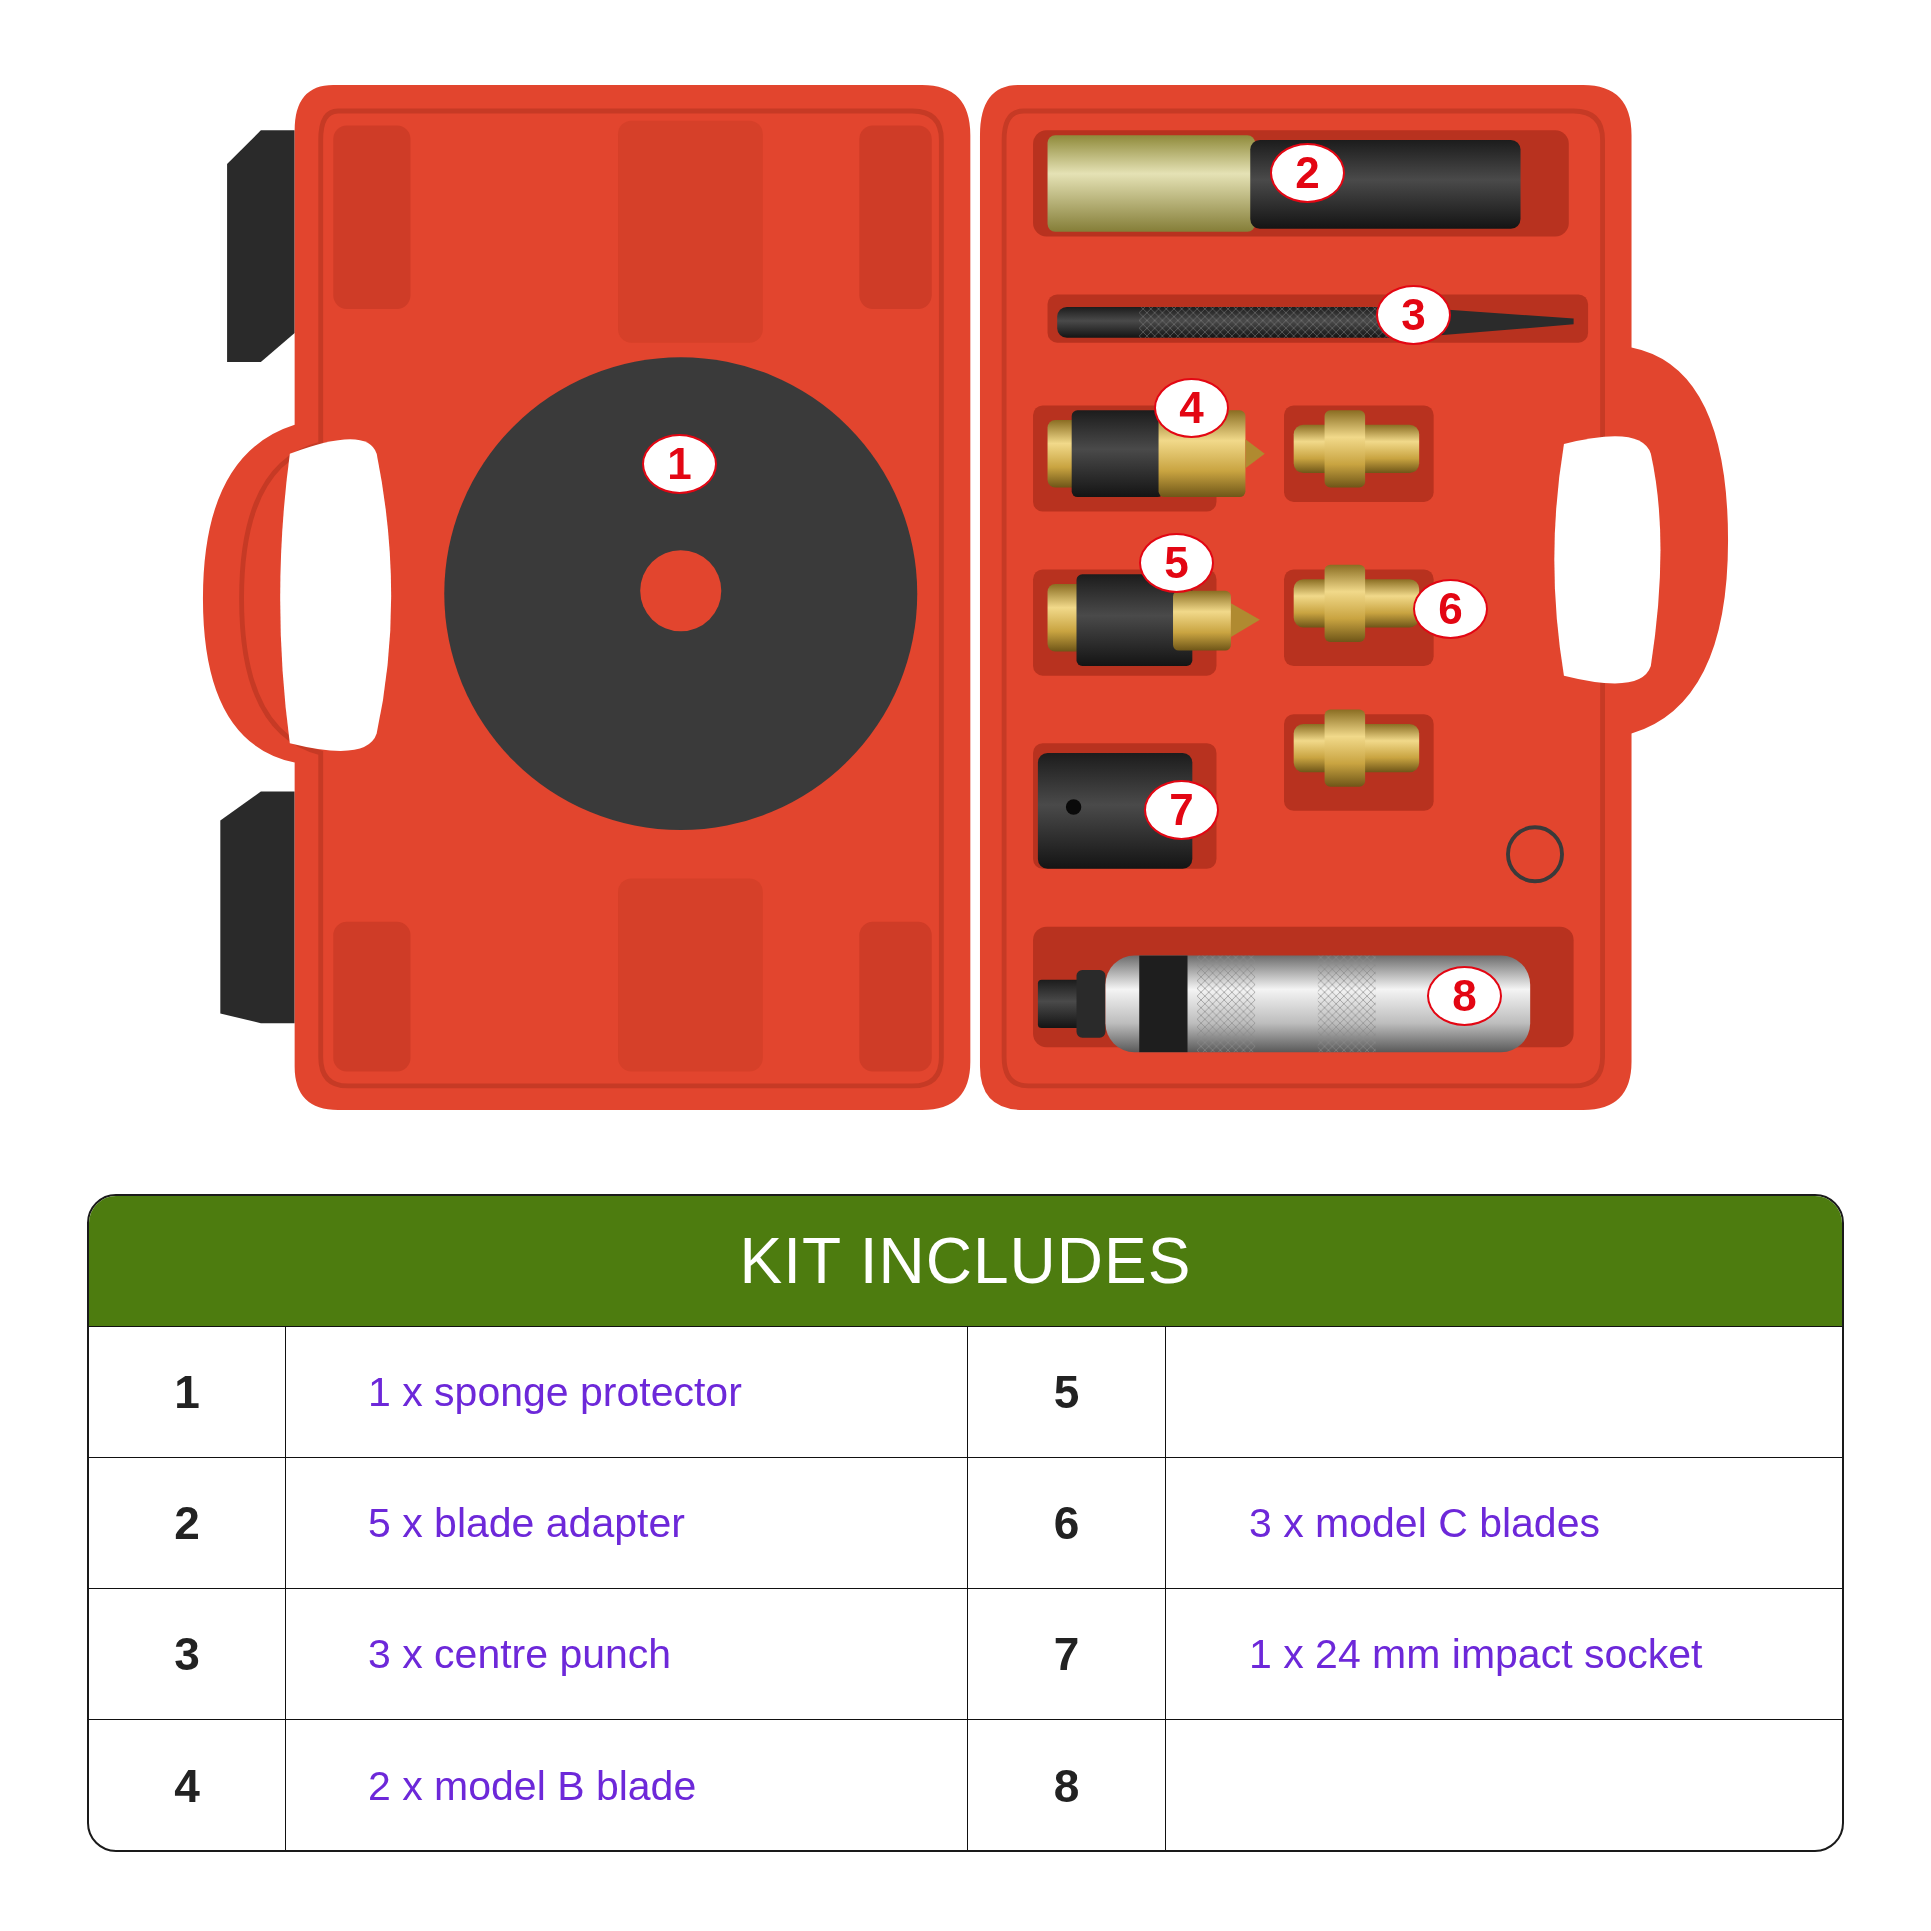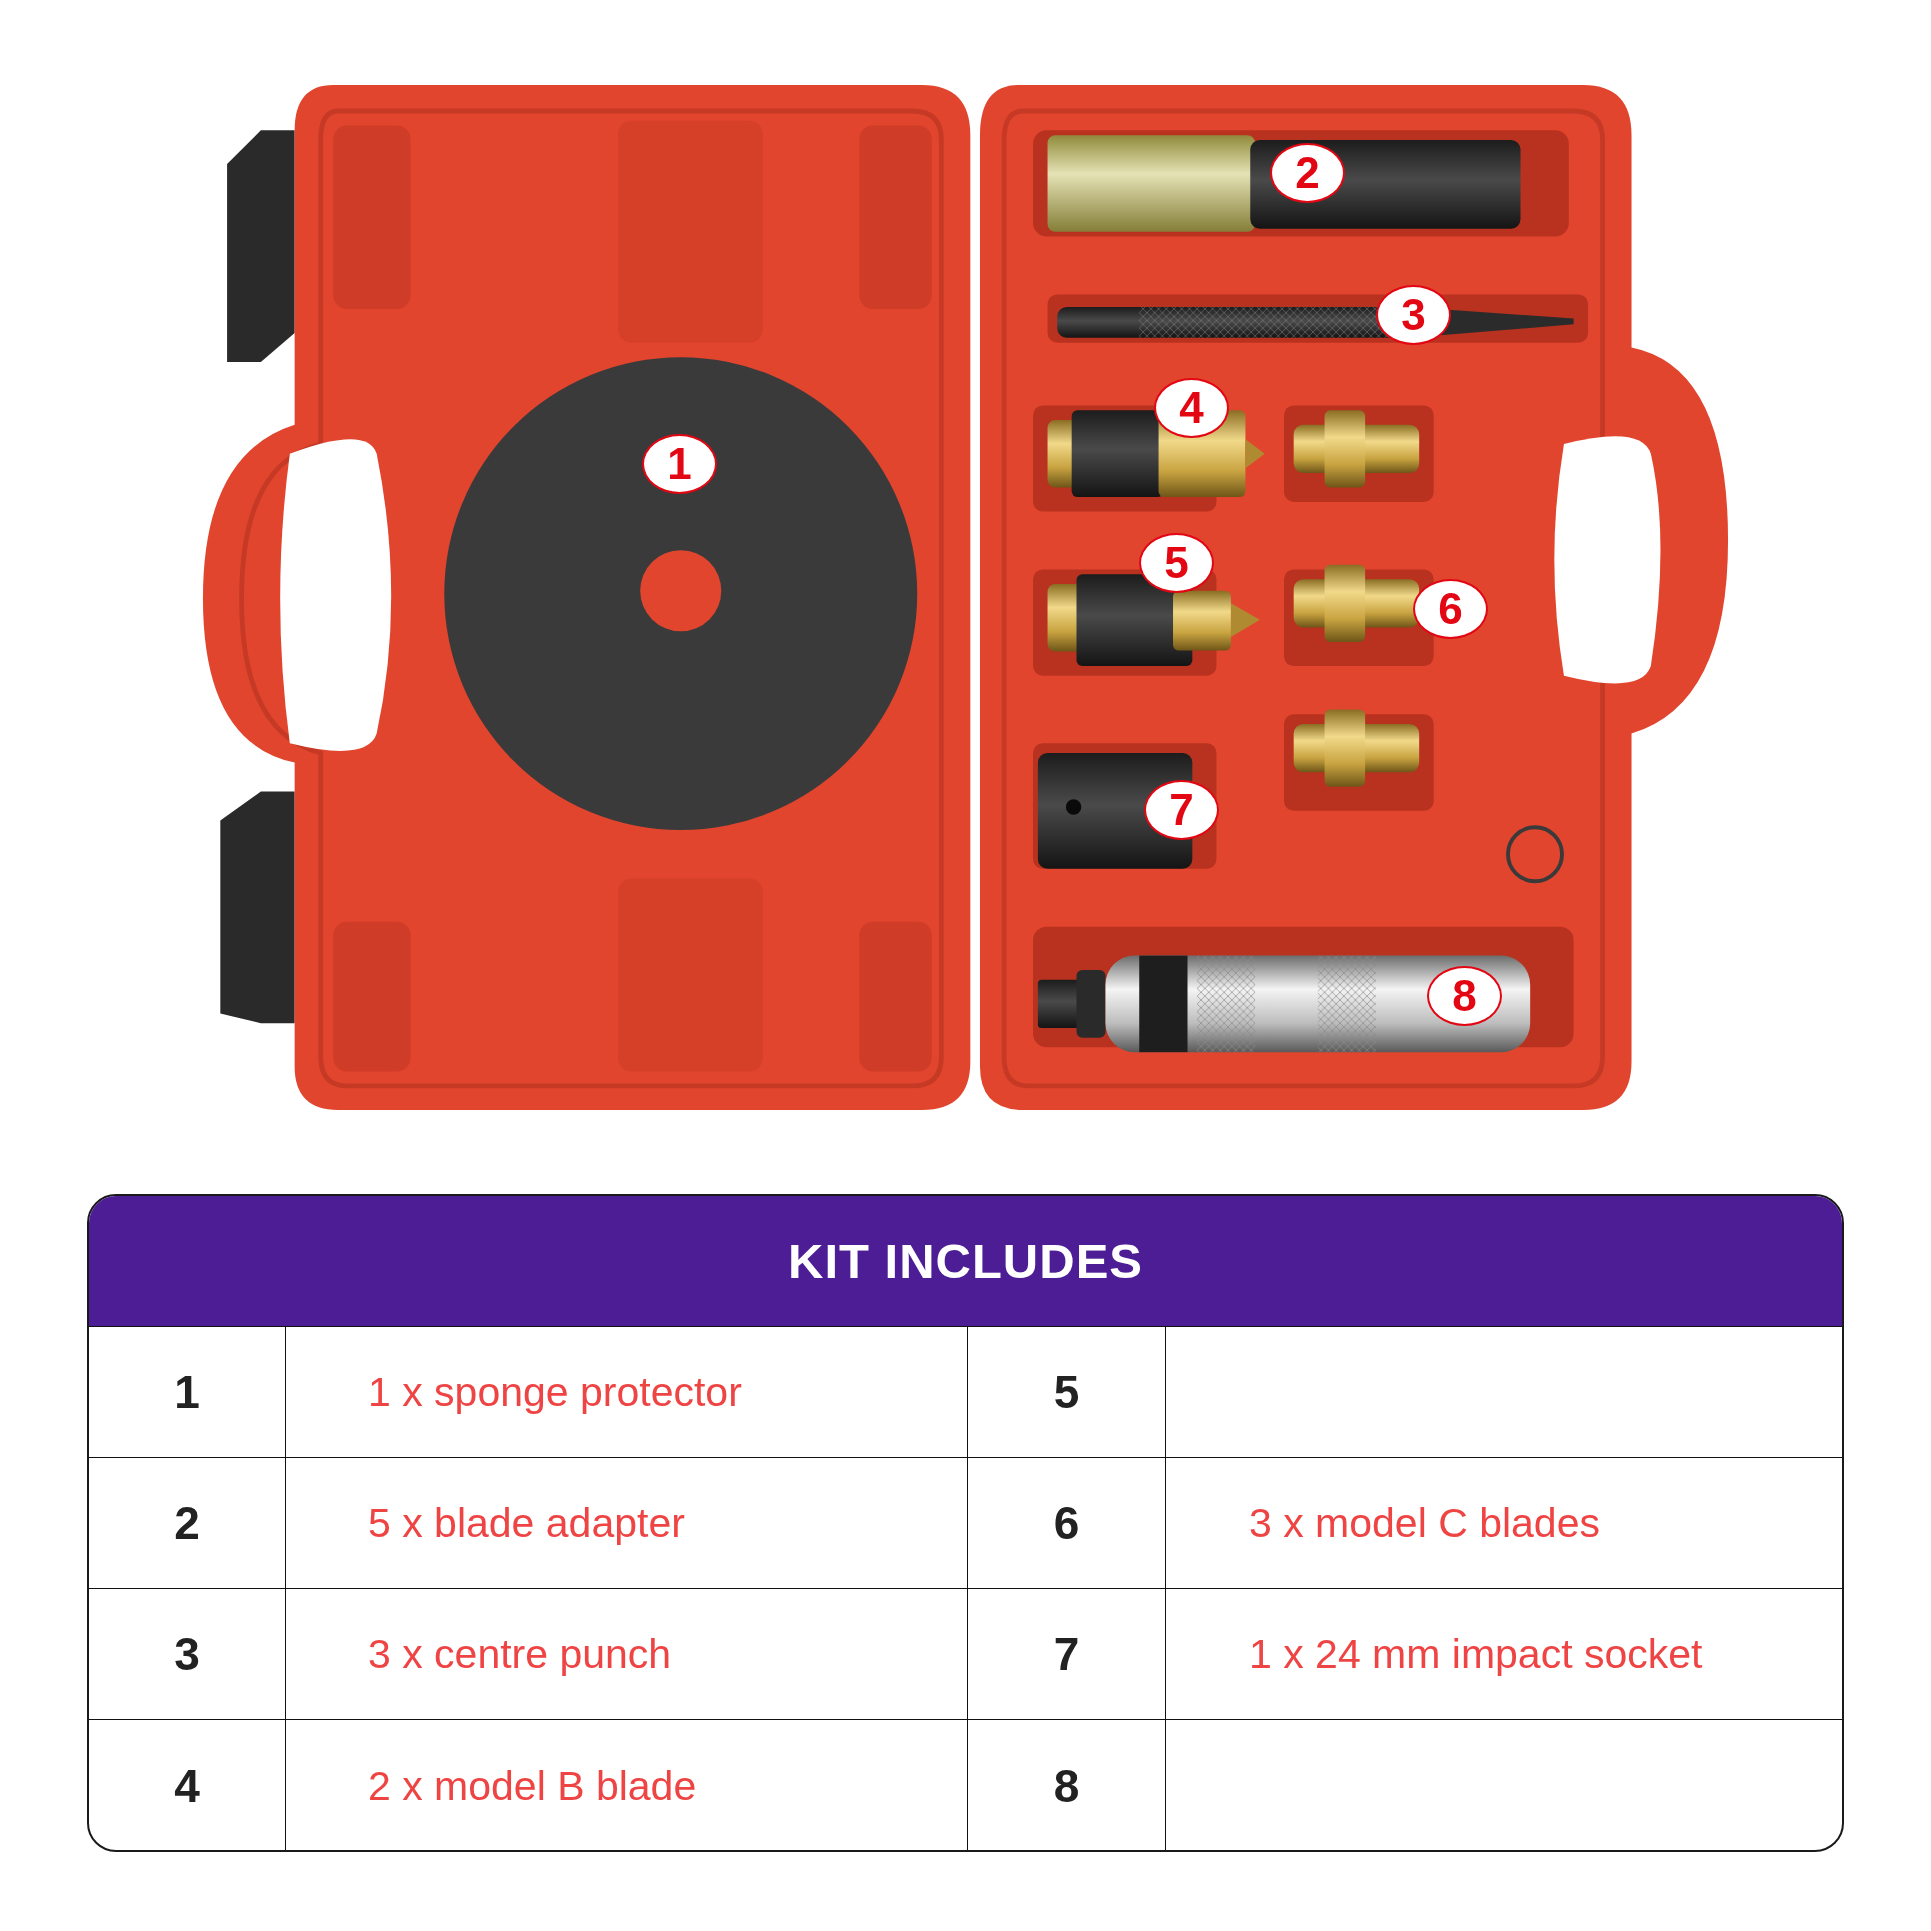--- a/index.html
+++ b/index.html
@@ -13,29 +13,29 @@
   .callout { position: absolute; width: 75px; height: 60px; border-radius: 50%;
              background: #ffffff; border: 2.9px solid #e30613;
              box-sizing: border-box; display: flex; align-items: center; justify-content: center;
              color: #e30613; font-weight: bold; font-size: 44px; line-height: 1;
              font-family: "Liberation Sans", sans-serif; }
 
   
   #kit-table { position: absolute; left: 87px; top: 1194px; width: 1757px; height: 658px;
                border: 2.9px solid #1a1a1a; border-radius: 29px; overflow: hidden; box-sizing: border-box;
                background: #ffffff; }
-  #kit-header { height: 130px; background: #4c1d95; color: #ffffff; display: flex;
-                align-items: center; justify-content: center; font-weight: bold;
-                font-size: 49px; letter-spacing: 1px; border-bottom: 1.9px solid #111; }
+  #kit-header { height: 130px; background: #4d7c0f; color: #ffffff; display: flex;
+                align-items: center; justify-content: center; font-weight: normal;
+                font-size: 64px; letter-spacing: 1px; border-bottom: 1.9px solid #111; }
   .kit-row { display: flex; height: 131px; border-bottom: 1.9px solid #111; box-sizing: border-box; }
   .kit-row:last-child { border-bottom: none; height: 132px; }
   .cell-num { width: 197px; display: flex; align-items: center; justify-content: center;
               font-weight: bold; font-size: 46px; color: #222; border-right: 1.9px solid #111; box-sizing: border-box; }
   .cell-desc { width: 682px; display: flex; align-items: center; padding-left: 82px;
-               font-size: 41px; color: #ef4444; border-right: 1.9px solid #111; box-sizing: border-box; }
+               font-size: 41px; color: #6d28d9; border-right: 1.9px solid #111; box-sizing: border-box; }
   .cell-num.right { width: 198px; }
   .cell-desc.right { width: 675px; border-right: none; padding-left: 83px; }
 </style>
 </head>
 <body>
 
 <div id="case">
   <svg width="1931" height="1139" viewBox="0 0 2000 1180">
     <defs>
       <linearGradient id="brass" x1="0" y1="0" x2="0" y2="1">

